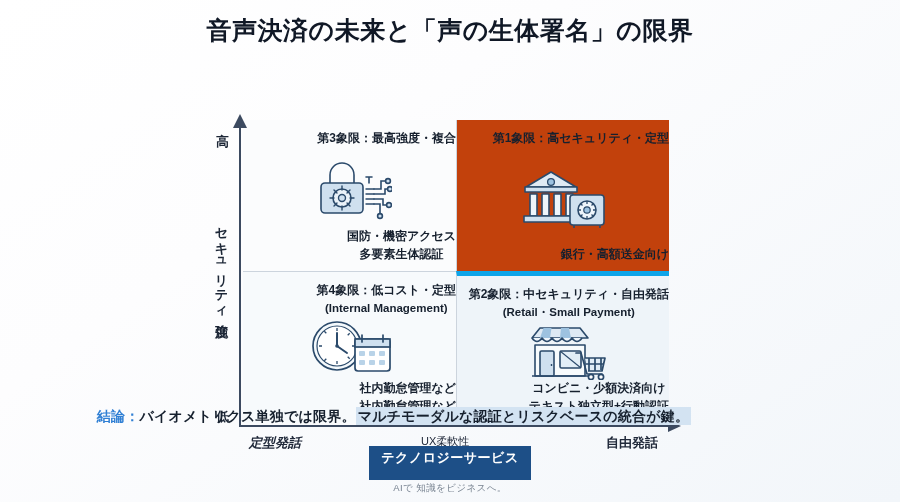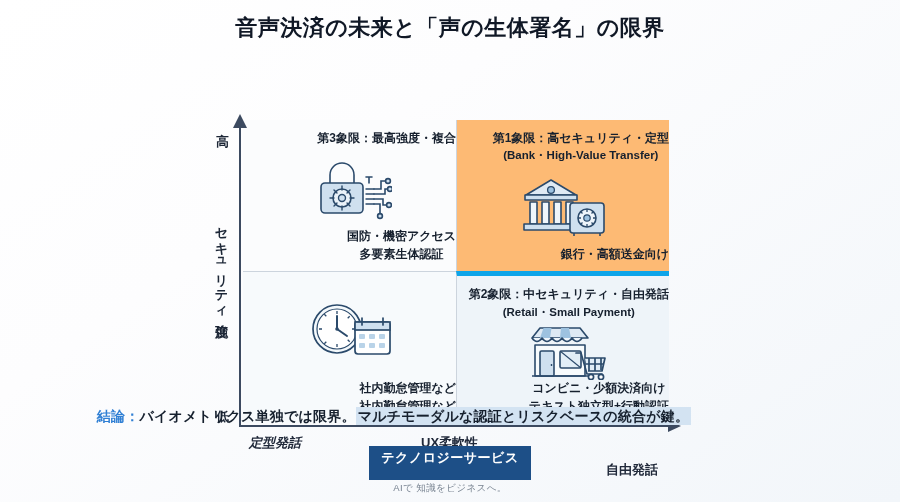--- a/index.html
+++ b/index.html
@@ -13,21 +13,21 @@
   body {
     font-family: "Liberation Sans", "DejaVu Sans", sans-serif;
     background: linear-gradient(145deg, #ffffff 0%, #fdfdfe 35%, #f2f6fa 100%);
     color: #20293a;
     position: relative;
   }
 
   
   .title {
     text-align: center;
-    font-size: 22px;
+    font-size: 25px;
     font-weight: bold;
     letter-spacing: 0.5px;
     color: #101826;
     padding-top: 15px;
     line-height: 1.2;
   }
 
   
   .matrix {
     position: absolute;
@@ -107,30 +107,29 @@
     left: 249px;
     top: 376px;
     font-size: 13px;
     font-weight: bold;
     font-style: italic;
   }
   .x-center {
     position: absolute;
     left: 421px;
     top: 376px;
-    font-size: 13px;
-    font-weight: bold;
+    font-size: 11px;
+    font-weight: normal;
   }
   .x-right {
     position: absolute;
     left: 606px;
     top: 376px;
     font-size: 13px;
     font-weight: bold;
-    margin-top: 27px;
   }
 
   
   .quad-grid {
     position: absolute;
     left: 243px;
     top: 62px;
     width: 426px;
     height: 303px;
     display: grid;
@@ -138,21 +137,21 @@
     grid-template-rows: 1fr 1fr;
   }
   .quad {
     position: relative;
     display: flex;
     flex-direction: column;
     align-items: flex-end;
     padding-top: 10px;
   }
   .quad.q3 { background: #fbfcfd; }
-  .quad.q1 { background: #fdba74; border-left: 1px solid #ccd4dd; }
+  .quad.q1 { background: #c2410c; border-left: 1px solid #ccd4dd; }
   .quad.q4 { background: #f7fafc; border-top: 1px solid #ccd4dd; }
   .quad.q2 { background: #eef4f9; border-left: 1px solid #ccd4dd; border-top: 5px solid #0ea5e9; }
 
   .quad-head {
     text-align: center;
     font-size: 12px;
     font-weight: bold;
     line-height: 1.45;
     color: #16202e;
   }
@@ -262,21 +261,20 @@
       </div>
       <div class="quad-desc">
         <div>国防・機密アクセス</div>
         <div>多要素生体認証</div>
       </div>
     </div>
 
     <div class="quad q1">
       <div class="quad-head">
         <div>第1象限：高セキュリティ・定型</div>
-        <div class="en">(Bank・High-Value Transfer)</div>
       </div>
       <div class="quad-icon">
         <svg width="90" height="64" viewBox="0 0 90 64">
           <g fill="none" stroke="#2b4a6b" stroke-width="1.6" stroke-linejoin="round">
             <path d="M8 22 L33 7 L58 22 Z" fill="#dfeaf4"></path>
             <circle cx="33" cy="17" r="3.4" fill="#9dc2e0" stroke="#2b4a6b" stroke-width="1.3"></circle>
             <rect x="7" y="22" width="52" height="5" fill="#cfe0ef"></rect>
             <rect x="12" y="29" width="7" height="22" fill="#eef5fb"></rect>
             <rect x="24" y="29" width="7" height="22" fill="#eef5fb"></rect>
             <rect x="36" y="29" width="7" height="22" fill="#eef5fb"></rect>
@@ -291,20 +289,24 @@
             <path d="M56 60 v3 M82 60 v3"></path>
           </g>
         </svg>
       </div>
       <div class="quad-desc">
         <div>銀行・高額送金向け</div>
       </div>
     </div>
 
     <div class="quad q4">
+      <div class="quad-head">
+        <div>第4象限：低コスト・定型</div>
+        <div class="en">(Internal Management)</div>
+      </div>
       <div class="quad-icon">
         <svg width="86" height="58" viewBox="0 0 86 58">
           <g fill="none" stroke="#2b4a6b" stroke-width="1.7">
             <circle cx="30" cy="27" r="24" fill="#f4f9fc"></circle>
             <circle cx="30" cy="27" r="20" fill="#ffffff" stroke-width="1.2"></circle>
             <g stroke-width="1.3">
               <path d="M30 9 v3 M30 42 v3 M12 27 h3 M45 27 h3"></path>
               <path d="M42.7 14.3 l-2 2 M19.3 39.7 l-2 2 M42.7 39.7 l-2 -2 M19.3 14.3 l-2 -2"></path>
             </g>
             <path d="M30 27 L30 14 M30 27 L40 34" stroke-width="2" stroke-linecap="round"></path>

